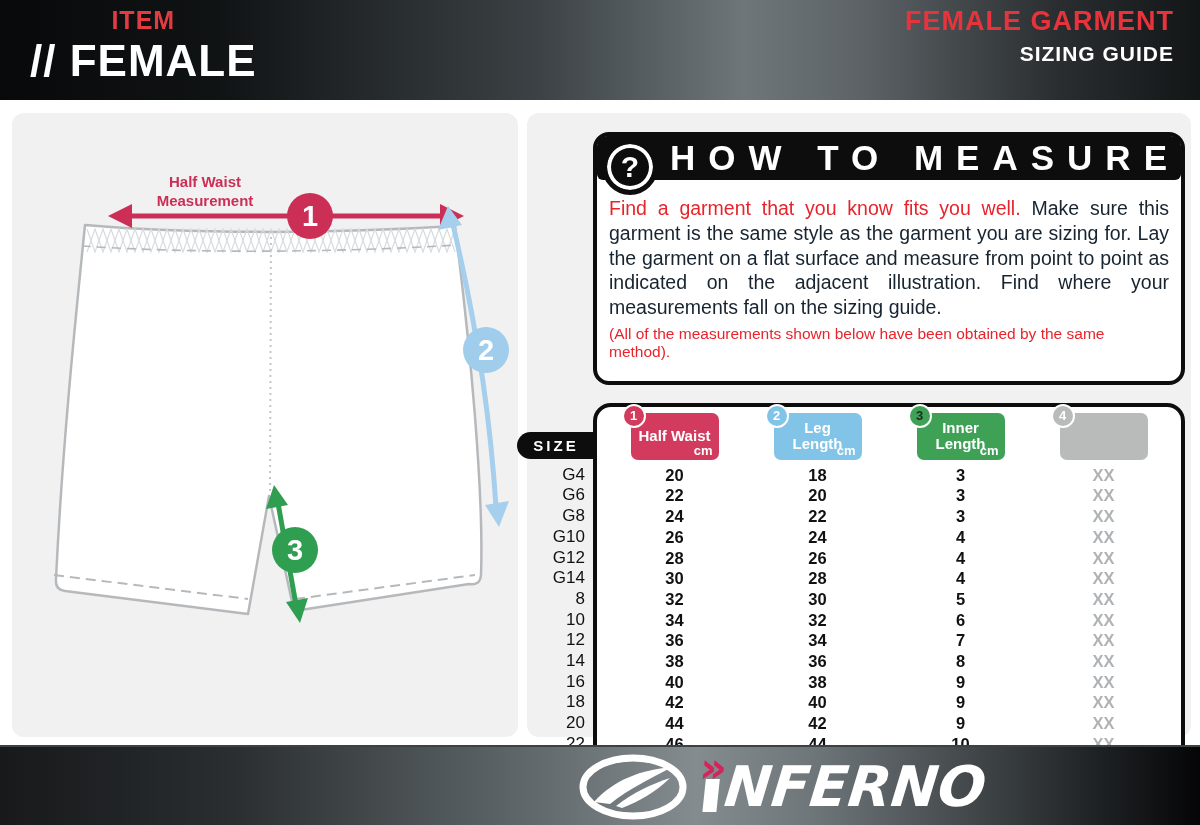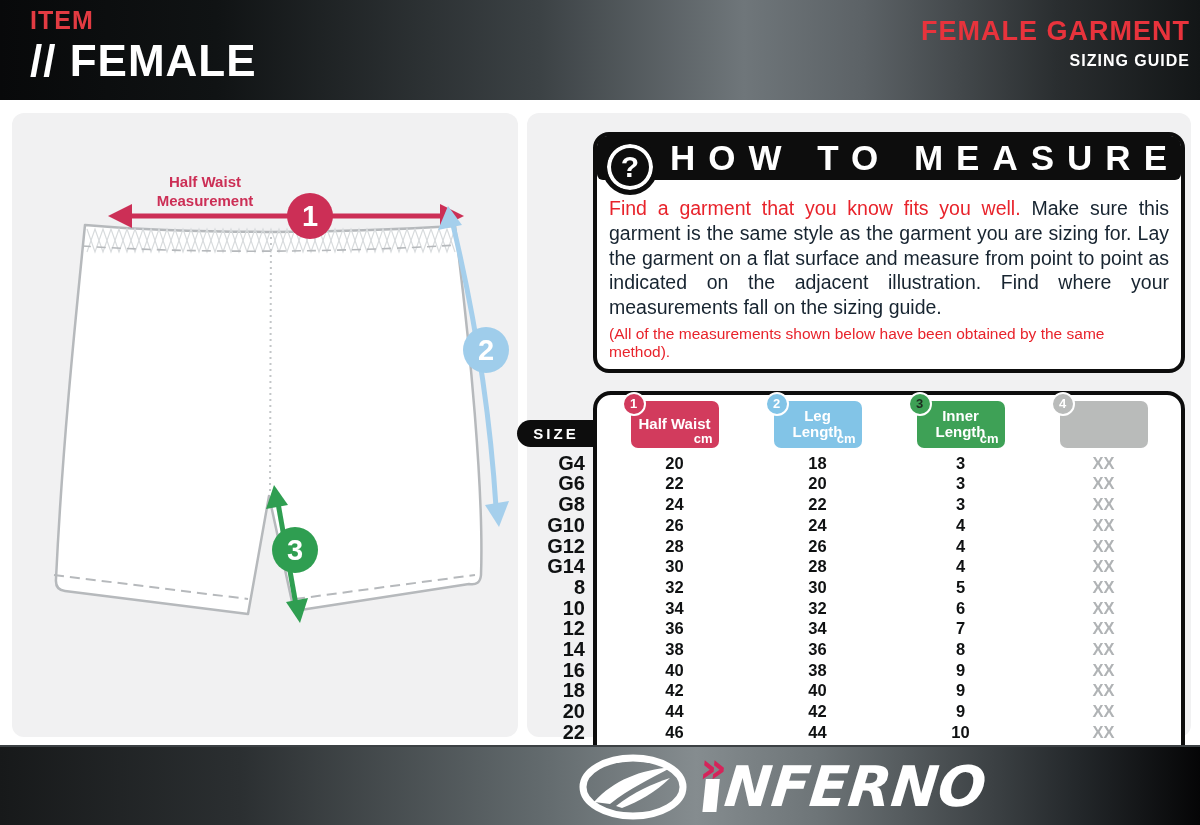--- a/index.html
+++ b/index.html
@@ -6,27 +6,27 @@
   body{
     width:1200px;height:825px;overflow:hidden;background:#ffffff;
     font-family:"Liberation Sans","DejaVu Sans",sans-serif;
     position:relative;
   }
   
   .top-banner{
     position:relative;width:1200px;height:100px;
     background:linear-gradient(90deg,#08090a 0%,#101314 18%,#3c4245 45%,#6f767a 62%,#5c6266 72%,#2a2e30 88%,#131617 100%);
   }
-  .tb-left{position:absolute;left:30px;top:8px;line-height:1;}
+  .tb-left{position:absolute;left:30px;top:8px;line-height:1;text-align:center;}
   .tb-item{font-size:25px;font-weight:bold;letter-spacing:1px;color:#e23b42;}
   .tb-name{font-size:44px;font-weight:bold;letter-spacing:1px;color:#ffffff;margin-top:6px;}
-  .tb-right{position:absolute;right:10px;top:8px;text-align:right;line-height:1;margin-top:10px;}
+  .tb-right{position:absolute;right:26px;top:8px;text-align:right;line-height:1;}
   .tb-garment{font-size:27px;font-weight:bold;letter-spacing:1px;color:#e8333c;}
   .tb-playing{font-size:26px;font-weight:500;letter-spacing:1px;color:#ffffff;margin-top:8px;}
-  .tb-guide{font-size:16px;font-weight:bold;letter-spacing:1px;color:#ffffff;margin-top:8px;}
+  .tb-guide{font-size:21px;font-weight:bold;letter-spacing:1px;color:#ffffff;margin-top:8px;}
   
   .content{position:relative;width:1200px;height:645px;background:#ffffff;}
   .panel{position:absolute;background:#f1f1f2;border-radius:12px;}
   .left-panel{left:12px;top:13px;width:506px;height:624px;overflow:hidden;}
   .right-panel{left:527px;top:13px;width:664px;height:624px;padding:0;}
   
   .waist-label{
     position:absolute;left:93px;top:60px;width:200px;text-align:center;
     color:#cc2f56;font-size:15px;font-weight:bold;line-height:1.25;
   }
@@ -54,35 +54,35 @@
   .htm-title{
     margin-left:72px;text-align:center;color:#ffffff;
     font-size:35px;font-weight:bold;letter-spacing:13px;line-height:44px;white-space:nowrap;
   }
   .htm-text{
     margin:0;padding:16px 12px 0 12px;text-align:justify;
     font-size:19.5px;font-weight:normal;line-height:1.27;color:#172430;
   }
   .htm-text .hl{color:#e8232b;}
   .htm-note{
-    margin:0;padding:5px 12px 8px 12px;font-size:15.5px;color:#e8232b;font-weight:400;
+    margin:0;padding:5px 12px 20px 12px;font-size:15.5px;color:#e8232b;font-weight:400;
   }
   
   .table-area{position:relative;display:flex;margin:18px 6px 0 0;height:373px;}
   .sizes-col{
     position:relative;width:66px;flex:none;display:flex;flex-direction:column;
     align-items:flex-end;padding:62px 8px 0 4px;box-sizing:border-box;
   }
   .size-pill{
     position:absolute;right:-2px;top:29px;width:78px;height:27px;
     background:#0d0d0d;border-radius:14px 0 0 14px;color:#ffffff;
     font-size:15px;font-weight:bold;letter-spacing:3px;
     display:flex;align-items:center;justify-content:center;
   }
-  .size-label{height:20.7px;line-height:20.7px;font-size:20px;font-weight:bold;color:#0f1112;}
+  .size-label{height:20.7px;line-height:20.7px;font-size:17px;font-weight:normal;color:#0f1112;}
   .table-box{
     flex:1;border:4px solid #0d0d0d;border-radius:18px;background:#ffffff;
     padding:6px 6px 0 6px;box-sizing:border-box;
   }
   .thead{display:grid;grid-template-columns:repeat(4,1fr);height:52px;}
   .hcell{display:flex;justify-content:center;}
   .hbox{
     position:relative;width:88px;height:47px;border-radius:7px;
     color:#ffffff;font-size:15px;font-weight:bold;line-height:1.1;
     display:flex;flex-direction:column;align-items:center;justify-content:center;text-align:center;

